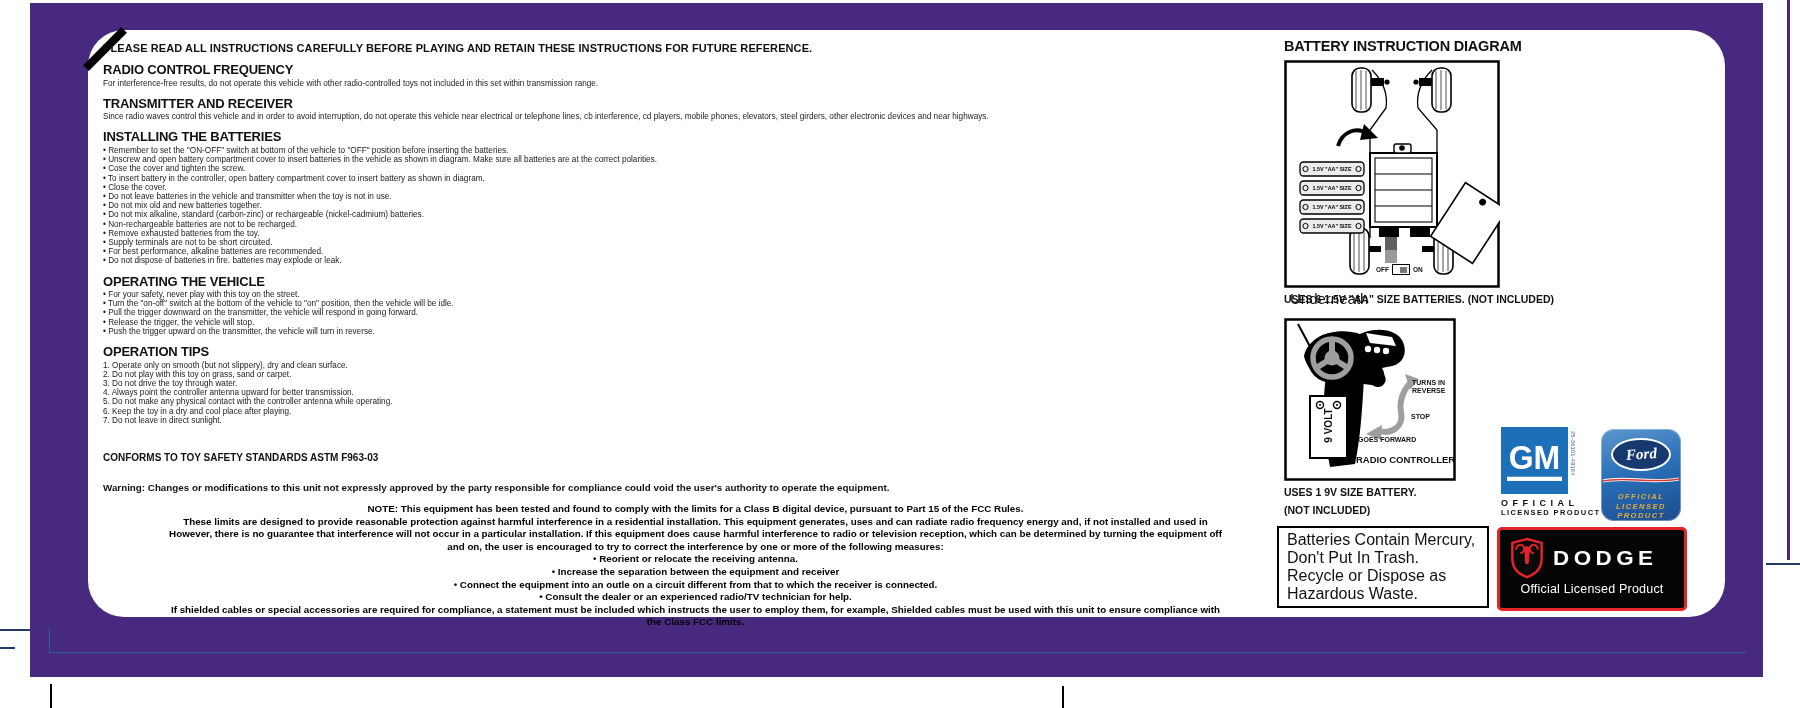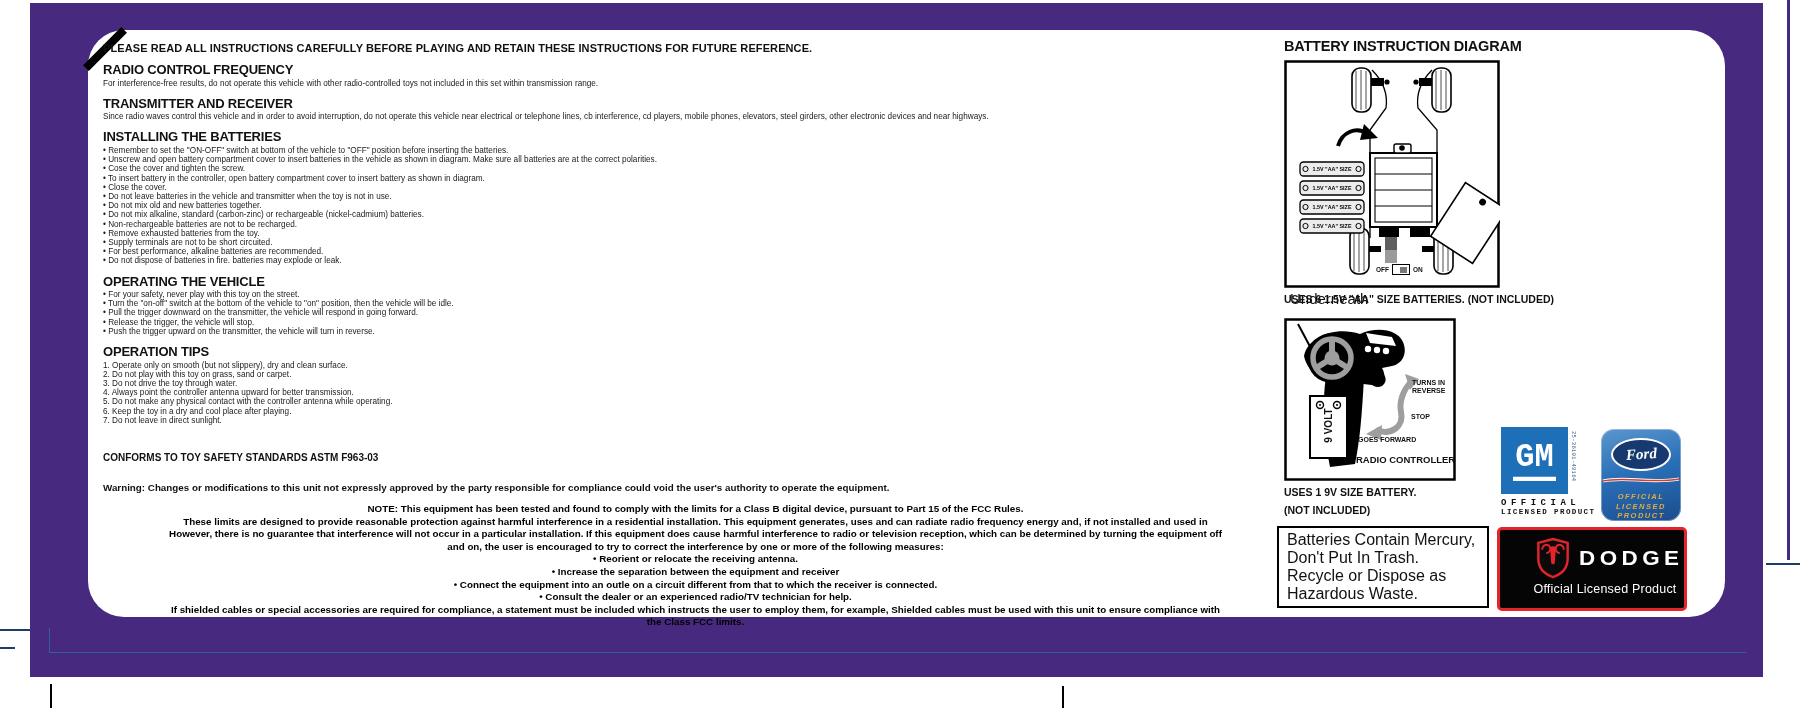--- a/index.html
+++ b/index.html
@@ -48,36 +48,36 @@
   .caption1{left:1284px;top:293px;font-size:10.5px;}
   .caption2a{left:1284px;top:486px;font-size:10.5px;}
   .caption2b{left:1284px;top:504px;font-size:10.5px;}
   .ctrl-label{font-weight:bold;font-size:7px;line-height:8.2px;white-space:nowrap;}
   .lbl-turns{left:128px;top:61px;}
   .lbl-stop{left:127px;top:95px;}
   .lbl-forward{left:74px;top:118px;}
   .lbl-radio{left:72px;top:136px;font-size:9.5px;font-weight:bold;white-space:nowrap;text-align:right;}
   .lbl-9volt{left:24px;top:102px;width:40px;text-align:center;font-size:10px;font-weight:bold;transform:rotate(-90deg);}
   
-  .gm{left:1501px;top:427px;width:96px;font-family:Liberation Mono, monospace;}
+  .gm{left:1501px;top:427px;width:96px;}
   .gm-square{position:relative;width:67px;height:67px;background:#1d70b8;display:flex;align-items:center;justify-content:center;}
   .gm-mono{color:#fff;font-weight:bold;font-size:32px;line-height:32px;border-bottom:4px solid #fff;padding:0 2px 2px 2px;transform:scaleY(1.05);}
   .gm-serial{position:absolute;left:69px;top:4px;writing-mode:vertical-rl;font-size:5.5px;color:#35577d;letter-spacing:.3px;}
   .gm-official{margin-top:4px;font-weight:bold;font-size:9px;letter-spacing:4.5px;white-space:nowrap;}
   .gm-licensed{font-weight:bold;font-size:7.5px;letter-spacing:1.4px;white-space:nowrap;}
   .ford{left:1601px;top:429px;width:80px;height:92px;border-radius:13px;
         background:linear-gradient(165deg,#5b97cd 0%,#2a70b8 45%,#1b4c8e 100%);
         box-shadow:inset 0 0 0 1px rgba(255,255,255,.35);text-align:center;}
   .ford-oval{width:56px;height:29px;margin:9px auto 0;background:#16396f;border:2px solid #fff;border-radius:50%;
              display:flex;align-items:center;justify-content:center;}
   .ford-name{font-family:"Liberation Serif",serif;font-style:italic;font-weight:bold;font-size:15px;color:#fff;transform:rotate(-4deg);}
   .ford-lines{margin-top:3px;}
   .ford-lines div{font-weight:bold;font-style:italic;font-size:7.5px;line-height:9.5px;letter-spacing:1.5px;color:#e3ac3f;}
   .mercury{left:1277px;top:526px;width:212px;height:82px;background:#fff;border:2.5px solid #000;box-sizing:border-box;padding:3px 8px;}
-  .dodge{left:1497px;top:527px;width:190px;height:84px;background:#050505;border:3px solid #e3242b;border-radius:5px;box-sizing:border-box;padding-left:26px;}
+  .dodge{left:1497px;top:527px;width:190px;height:84px;background:#050505;border:3px solid #e3242b;border-radius:5px;box-sizing:border-box;}
   .dodge-row{display:flex;align-items:center;gap:8px;padding:7px 8px 0 9px;}
   .dodge-name{color:#fff;font-weight:bold;font-size:20px;letter-spacing:4px;transform:scaleX(1.12);transform-origin:left center;white-space:nowrap;}
   .dodge-tagline{color:#fff;font-size:12.5px;text-align:center;margin-top:3px;letter-spacing:.2px;}
 </style>
 </head>
 <body>
 
 <div class="abs purple-bg"></div>
 <div class="abs right-purple-line"></div>
 <div class="abs fold-line-h"></div>

